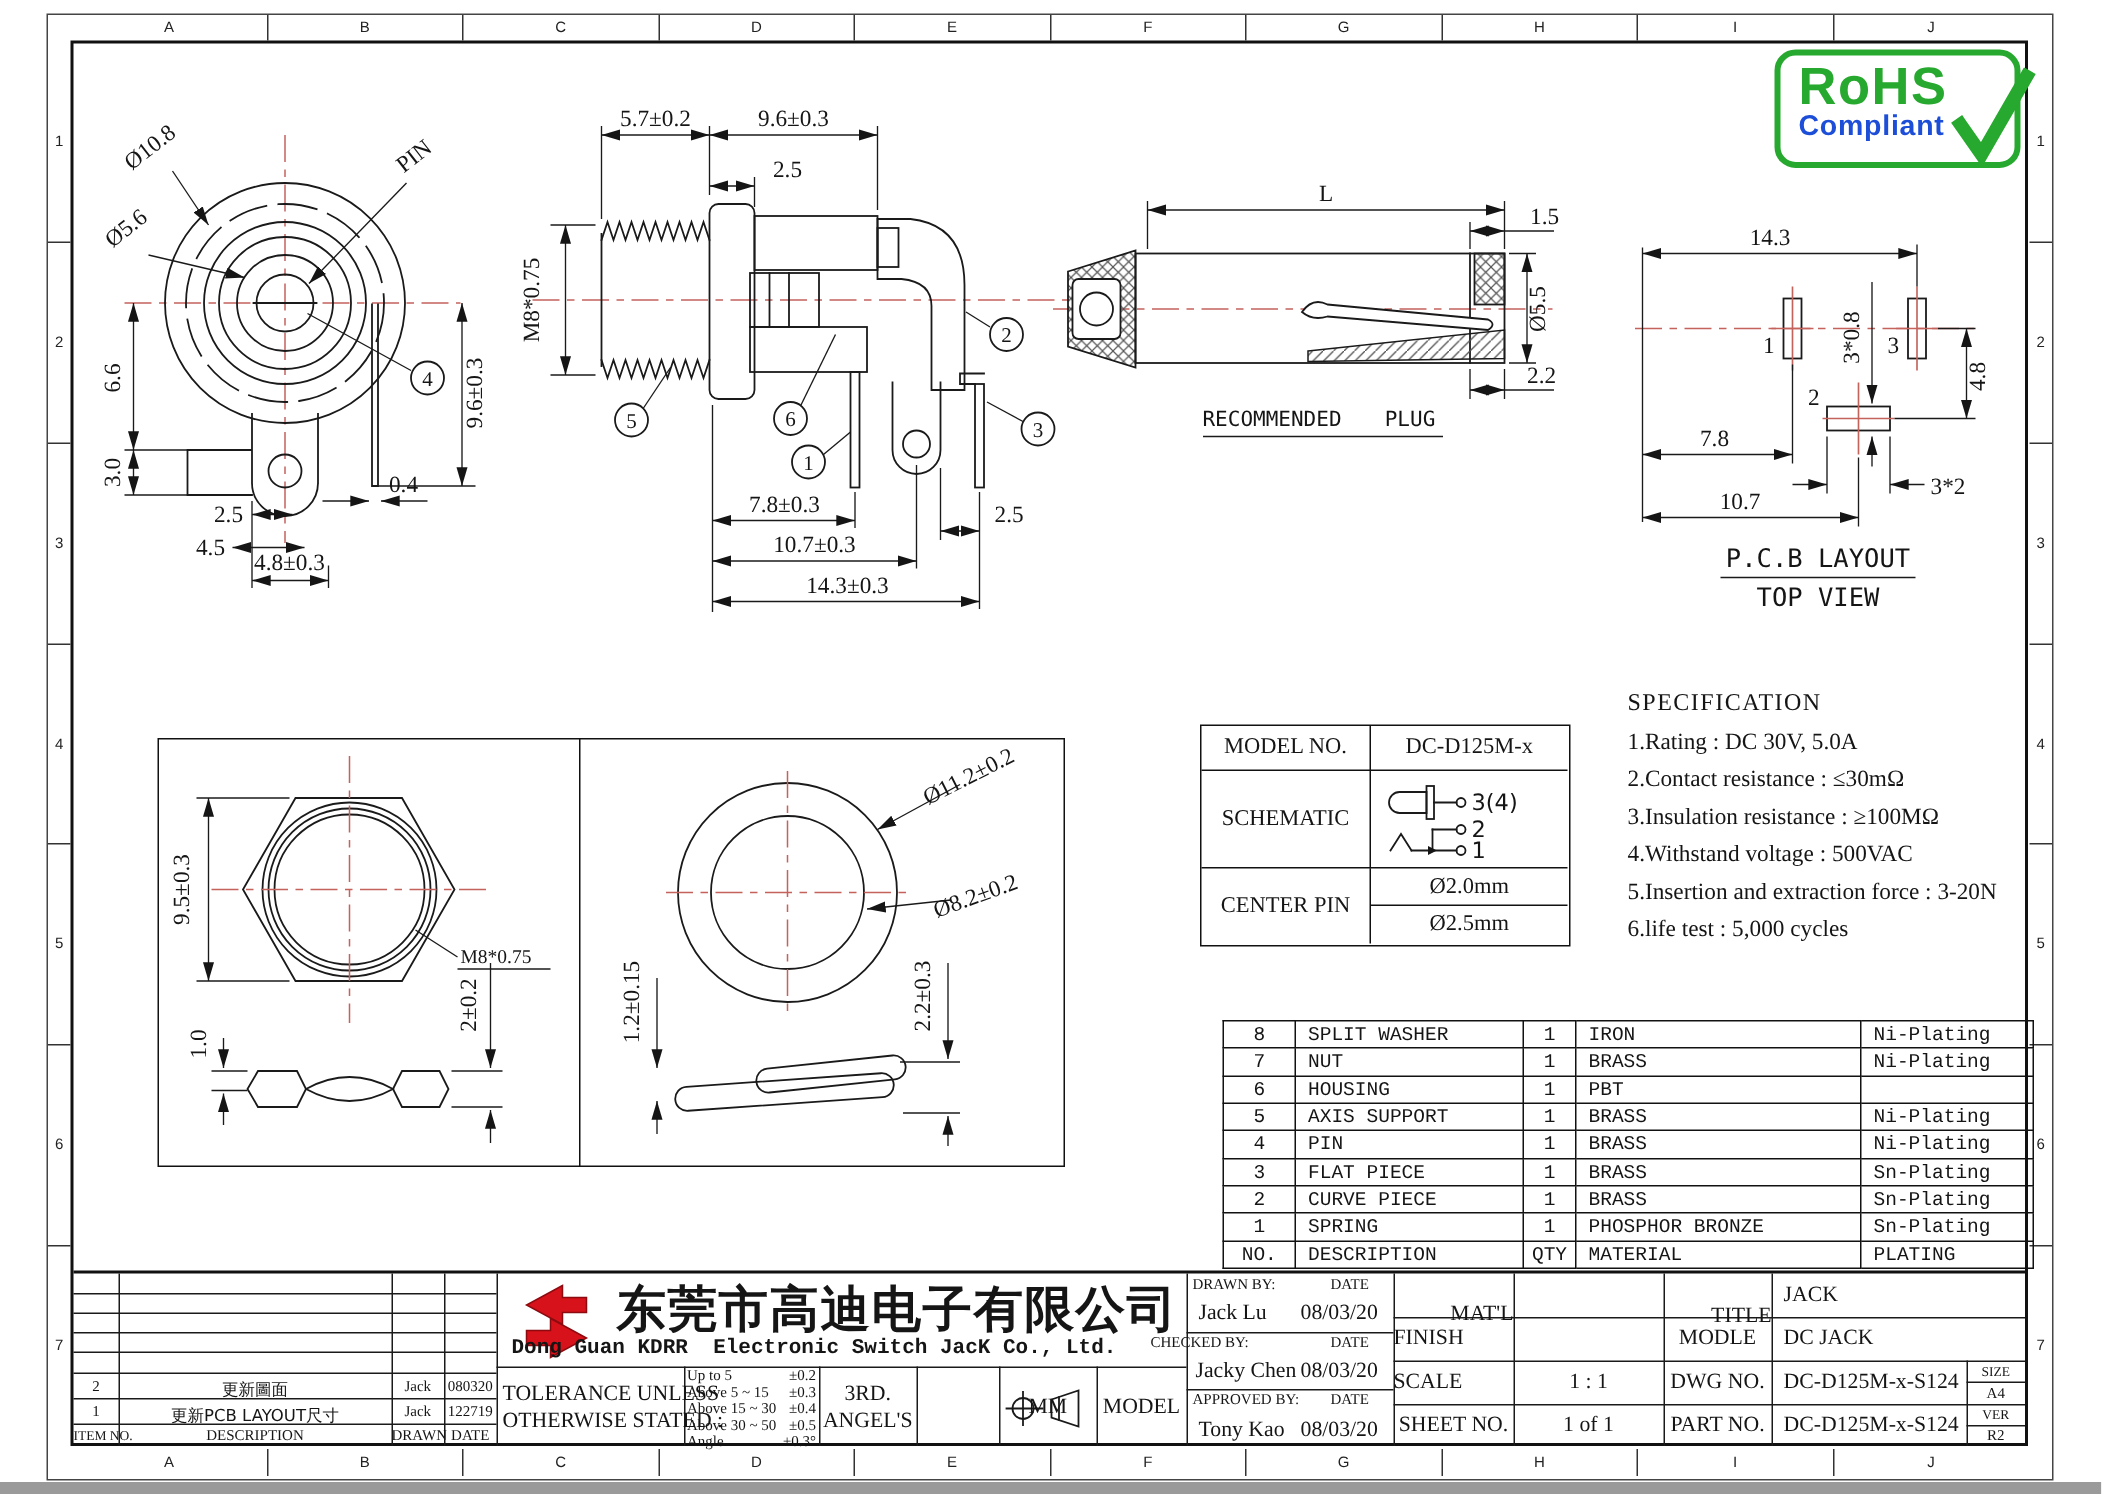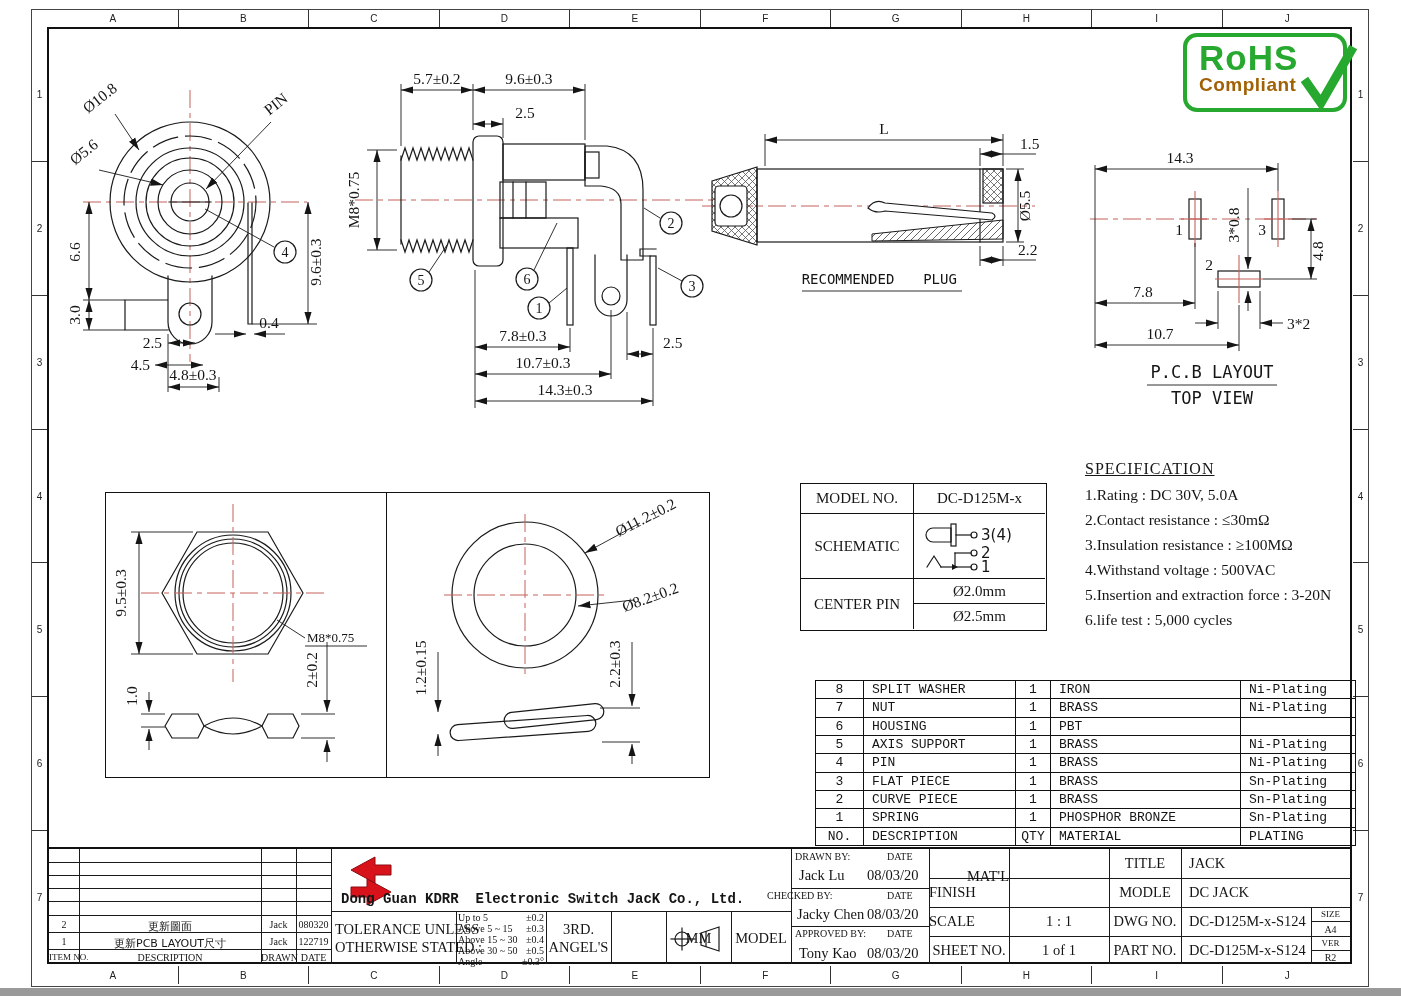--- a/index.html
+++ b/index.html
@@ -31,33 +31,33 @@
   .gsv{flex-direction:column}
   .gsv>div{border-bottom:1px solid #333;width:100%}
   .gsv>div:last-child{border-bottom:none}
   
   .frame{position:absolute;box-sizing:border-box;border:1.5px solid #111;background:#fff}
   .t{position:absolute;white-space:nowrap}
   
   #model .cell{position:absolute;box-sizing:border-box;display:flex;align-items:center;justify-content:center;font:15px "Liberation Serif",serif}
   
   #spec .item{font:15.5px "Liberation Serif",serif;line-height:25px;white-space:nowrap}
-  #spec .title{font:16px "Liberation Serif",serif;text-decoration:underline;letter-spacing:1px;margin-bottom:4px}
+  #spec .title{font:16px "Liberation Serif",serif;letter-spacing:1px;margin-bottom:4px}
   
   #parts table{border-collapse:collapse;table-layout:fixed;width:540px;height:166px}
   #parts td{border:1.2px solid #111;font:13px "Liberation Mono",monospace;padding:0 0 0 8px;white-space:nowrap;overflow:hidden}
   #parts td.c{text-align:center;padding:0}
   
   .lbl10{font:10px "Liberation Serif",serif}
   .lbl9{font:9px "Liberation Serif",serif}
   .name14{font:14.5px "Liberation Serif",serif}
   .cell15{font:14.5px "Liberation Serif",serif}
   .rohs{position:absolute;box-sizing:border-box;border:4px solid #27a82e;border-radius:14px;background:#fff}
   .rohs .r1{font:bold 35px "Liberation Sans",sans-serif;color:#27a82e;line-height:0.95;margin:4px 0 0 12px;letter-spacing:1px}
-  .rohs .r2{font:bold 19px "Liberation Sans",sans-serif;color:#a16207;margin:0 0 0 12px;letter-spacing:0.5px}
+  .rohs .r2{font:bold 19px "Liberation Sans",sans-serif;color:#1d4ed8;margin:0 0 0 12px;letter-spacing:0.5px}
   .pre{white-space:pre}
 </style>
 </head>
 <body>
 
 <div id="page">
 
   <svg width="0" height="0" style="position:absolute">
     <defs>
       <marker id="ar" viewBox="0 0 12 8" markerWidth="13" markerHeight="9" refX="11.5" refY="4" orient="auto-start-reverse" markerUnits="userSpaceOnUse">
@@ -546,20 +546,21 @@
     <div class="t lbl9" style="left:0;top:103px;width:30px;text-align:center">ITEM NO.</div>
     <div class="t lbl10" style="left:30px;top:103px;width:182px;text-align:center">DESCRIPTION</div>
     <div class="t lbl10" style="left:212px;top:103px;width:35px;text-align:center">DRAWN</div>
     <div class="t lbl10" style="left:247px;top:103px;width:35px;text-align:center">DATE</div>
 
     <div class="hl" style="left:282px;top:62px;width:460px"></div>
     <svg class="abs" style="left:292px;top:5px" width="62" height="54">
       <path d="M34,3 L10,16 L34,29 L34,21 L50,21 L50,11 L34,11 Z" fill="#d8121a" stroke="#8d0b10" stroke-width="1"></path>
       <path d="M26,25 L50,38 L26,51 L26,43 L10,43 L10,33 L26,33 Z" fill="#d8121a" stroke="#8d0b10" stroke-width="1"></path>
     </svg>
+    <div class="t" style="left:360px;top:2px;width:378px;text-align:center;font:bold 33px 'DejaVu Sans',sans-serif;letter-spacing:1px">东莞市高迪电子有限公司</div>
     <div class="t pre" style="left:292px;top:42px;width:450px;text-align:left;font:bold 14px 'Liberation Mono',monospace">Dong Guan KDRR  Electronic Switch JacK Co., Ltd.</div>
 
     <div class="vl" style="left:407px;top:62px;height:53px"></div>
     <div class="vl" style="left:497px;top:62px;height:53px"></div>
     <div class="vl" style="left:562px;top:62px;height:53px"></div>
     <div class="vl" style="left:617px;top:62px;height:53px"></div>
     <div class="vl" style="left:682px;top:62px;height:53px"></div>
     <div class="vl" style="left:742px;top:0;height:115px"></div>
     <div class="t cell15" style="left:286px;top:72px">TOLERANCE UNLESS</div>
     <div class="t cell15" style="left:286px;top:90px">OTHERWISE STATED :</div>
@@ -618,21 +619,21 @@
     <div class="vl" style="left:1132px;top:0;height:115px"></div>
     <div class="hl" style="left:880px;top:29px;width:421px"></div>
     <div class="hl" style="left:880px;top:58px;width:421px"></div>
     <div class="hl" style="left:880px;top:87px;width:421px"></div>
     <div class="t cell15" style="left:880px;top:19px;width:80px;text-align:right">MAT'L</div>
     <div class="t cell15" style="left:880px;top:35px;width:80px;text-align:left">FINISH</div>
     <div class="t cell15" style="left:880px;top:64px;width:80px;text-align:left">SCALE</div>
     <div class="t cell15" style="left:960px;top:64px;width:100px;text-align:center">1 : 1</div>
     <div class="t cell15" style="left:880px;top:93px;width:80px;text-align:center">SHEET NO.</div>
     <div class="t cell15" style="left:960px;top:93px;width:100px;text-align:center">1 of 1</div>
-    <div class="t cell15" style="left:1060px;top:6px;width:72px;text-align:center">TITLE</div>
+    <div class="t cell15" style="left:1060px;top:20px;width:72px;text-align:right">TITLE</div>
     <div class="t cell15" style="left:1140px;top:6px">JACK</div>
     <div class="t cell15" style="left:1060px;top:35px;width:72px;text-align:center">MODLE</div>
     <div class="t cell15" style="left:1140px;top:35px">DC JACK</div>
     <div class="t cell15" style="left:1060px;top:64px;width:72px;text-align:center">DWG NO.</div>
     <div class="t cell15" style="left:1140px;top:64px">DC-D125M-x-S124</div>
     <div class="t cell15" style="left:1060px;top:93px;width:72px;text-align:center">PART NO.</div>
     <div class="t cell15" style="left:1140px;top:93px">DC-D125M-x-S124</div>
 
     <div class="vl" style="left:1262px;top:58px;height:57px"></div>
     <div class="hl" style="left:1262px;top:72px;width:39px"></div>

